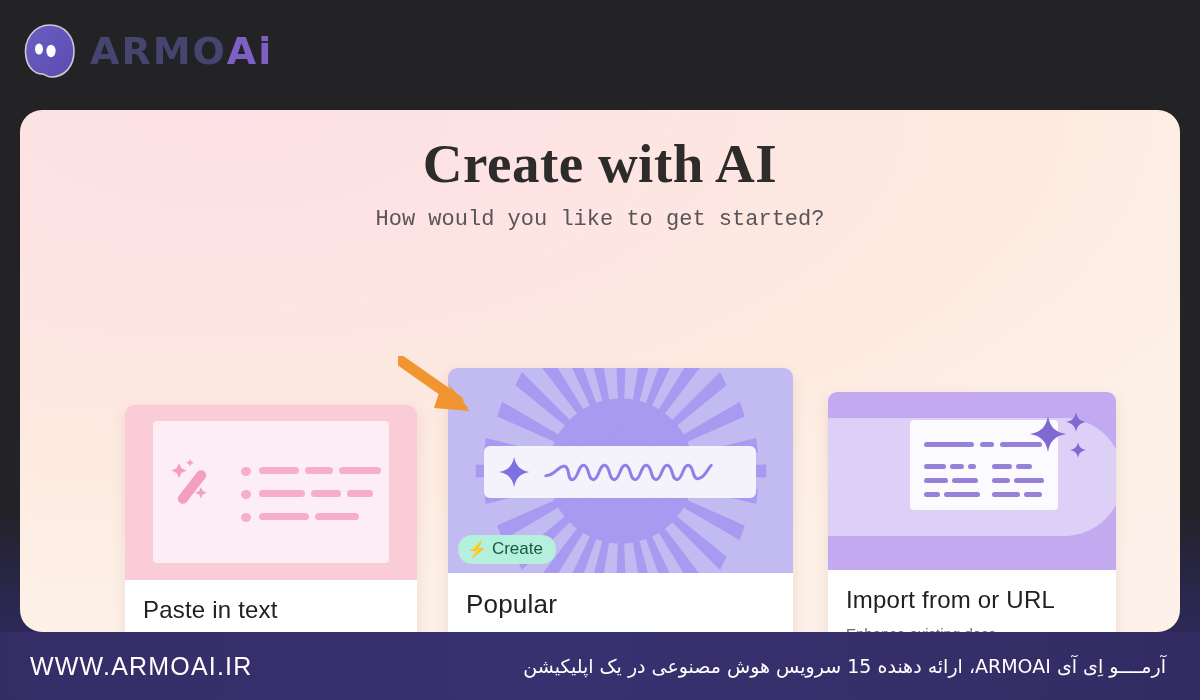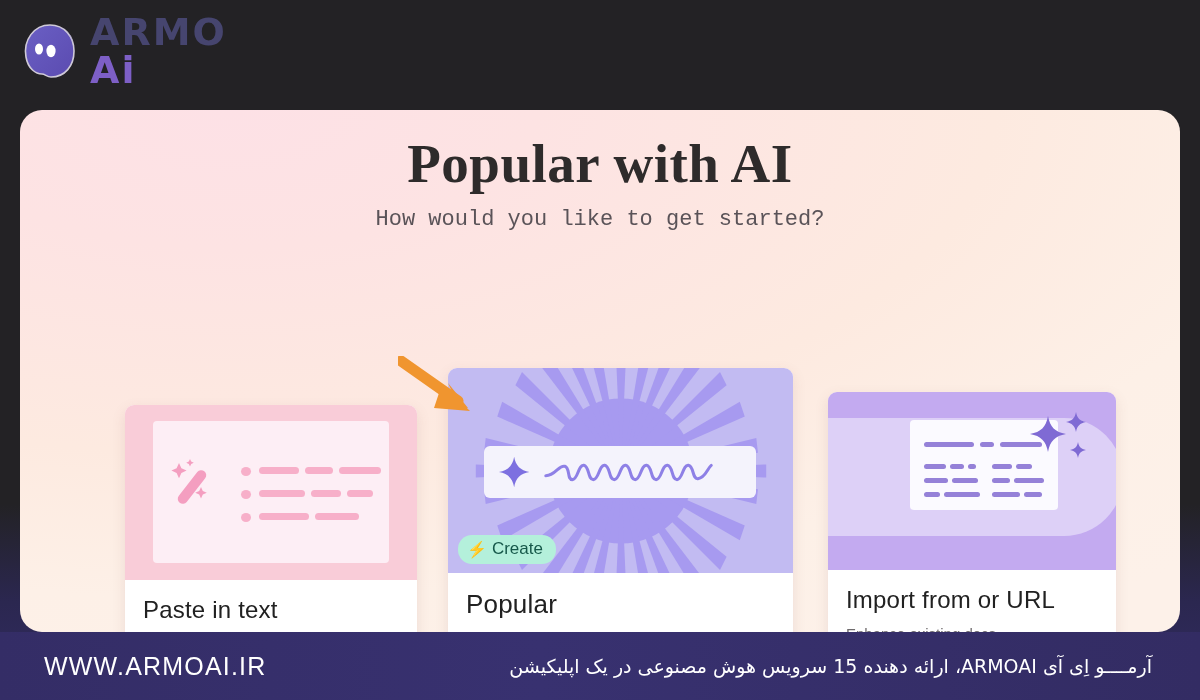--- a/index.html
+++ b/index.html
@@ -24,21 +24,21 @@
   
   #logobar {
     position:absolute; left:20px; top:16px; height:70px;
     display:flex; align-items:center; gap:10px;
   }
   .blob-wrap { width:60px; height:58px; position:relative; }
   .logo-text {
     font-family:"DejaVu Sans", sans-serif;
     font-size:38px; font-weight:700; letter-spacing:2px;
     line-height:1;
-    display:flex; align-items:baseline;flex-direction:column;
+    display:flex; align-items:baseline;
   }
   .logo-armo { color:#46456f; }
   .logo-ai  { color:#7d5fc6; }
 
   
   #panel {
     position:absolute; left:20px; top:110px; width:1160px; height:522px;
     border-radius:22px;
     background:
       radial-gradient(120% 120% at 18% 0%, #fde1e6 0%, #fde3e3 22%, #fdeae0 55%, #fdf0e7 78%, #fdf1e9 100%);
@@ -121,21 +121,21 @@
   }
   .purpline { position:absolute; height:5px; border-radius:3px; background:#8f7ad6; opacity:.95; }
 
   
   #pointer { position:absolute; left:378px; top:246px; width:86px; height:66px; }
 
   
   #footer-inner {
     position:absolute; left:0; right:0; bottom:0; height:68px;
     display:flex; align-items:center; justify-content:space-between;
-    padding:0 44px;
+    padding:0 30px;
   }
   #site-url {
     color:#ffffff; font-size:25px; letter-spacing:1.2px;
     font-family:"Liberation Sans", sans-serif;
   }
   #fa-tagline {
     color:#ffffff; font-size:19px; direction:rtl;
     font-family:"DejaVu Sans", sans-serif;
     white-space:nowrap;
     padding-right:4px;
@@ -162,21 +162,21 @@
       </svg>
     </div>
     <div class="logo-text">
       <span class="logo-armo">ARMO</span>
         <span class="logo-ai">Ai</span>
     </div>
   </div>
 
   <div id="panel">
 
-    <div id="headline">Popular with AI</div>
+    <div id="headline">Create with AI</div>
     <div id="subhead">How would you like to get started?</div>
 
     <div id="cards">
 
       <div class="card" id="card-paste">
         <div class="card-art">
           <div class="paper"></div>
           <svg width="70" height="64" style="position:absolute;left:46px;top:52px">
             <g fill="#f49ec0">
               <rect x="16" y="10" width="10" height="40" rx="5" transform="rotate(38 21 30)"></rect>

